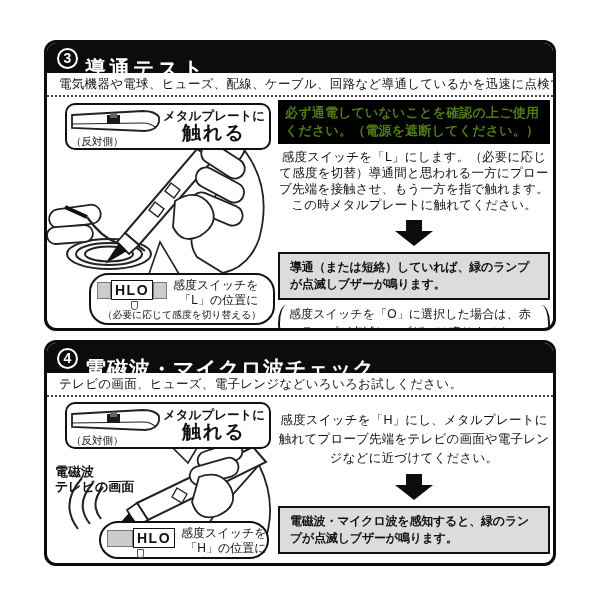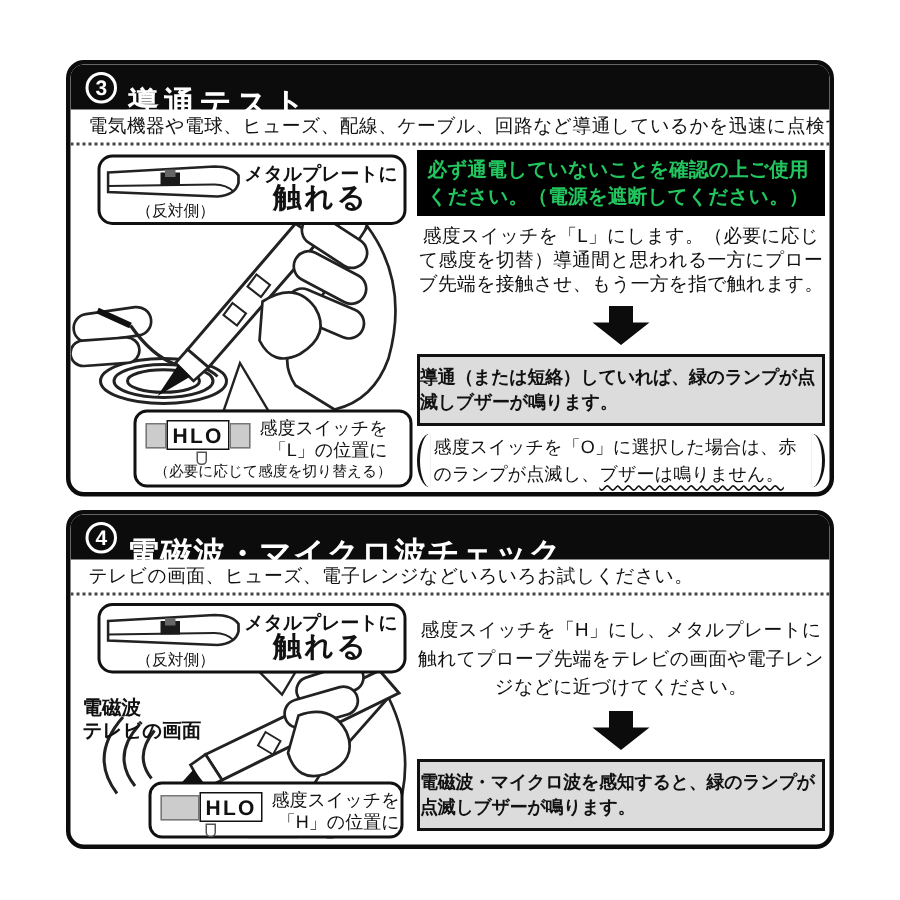--- a/index.html
+++ b/index.html
@@ -17,50 +17,50 @@
 
   .sec-sub { height:24px; display:flex; align-items:center; padding:0 12px; font-size:12.5px; border-bottom:2px dotted #444; letter-spacing:0.3px; white-space:nowrap; }
 
   .content { position:relative; width:100%; }
   .sec3 .content { height:231px; }
   .sec4 .content { height:164px; }
 
   
   .callout-top { position:absolute; left:18px; top:6px; width:206px; height:47px; border:2px solid #111; border-radius:10px; background:#fff; display:flex; align-items:center; padding:2px 4px; z-index:3; }
   .sec4 .callout-top { top:5px; }
-  .device-wrap { width:96px; display:flex; flex-direction:column; align-items:center; }
+  .device-wrap { width:96px; display:flex; flex-direction:column; }
   .device-wrap svg { display:block; }
   .side-label { font-size:10.5px; line-height:1; margin-top:1px; white-space:nowrap; }
   .touch-text { flex:1; text-align:center; line-height:1.05; }
   .touch-l1 { font-size:12.5px; font-weight:bold; white-space:nowrap; }
   .touch-l2 { font-size:19px; font-weight:bold; letter-spacing:2px; white-space:nowrap; }
 
   .illus { position:absolute; left:0; top:50px; z-index:1; }
 
   .wave-label { position:absolute; left:8px; top:68px; width:66px; font-size:13px; font-weight:bold; line-height:1.15; z-index:2; white-space:nowrap; }
 
-  .callout-switch { position:absolute; border:2px solid #111; border-radius:9px; background:#fff; z-index:3; padding:3px 6px 2px; }
+  .callout-switch { position:absolute; border:2px solid #111; border-radius:19px; background:#fff; z-index:3; padding:3px 6px 2px; }
   .sec3 .callout-switch { left:42px; top:176px; width:186px; height:52px; }
   .sec4 .callout-switch { left:52px; top:124px; width:170px; height:38px; }
   .switch-row { display:flex; align-items:flex-start; gap:6px; }
   .switch-graphic { position:relative; margin-top:2px; flex:0 0 auto; }
   .switch-bar { display:flex; align-items:center; }
   .sw-gray { height:17px; background:#ccc; border:1px solid #777; }
   .sw-hlo { height:20px; background:#fff; border:1.5px solid #111; display:flex; align-items:center; justify-content:center; font-size:14px; font-weight:bold; letter-spacing:1.5px; padding:0 3px; }
   .sw-knob { position:absolute; top:21px; width:7px; height:9px; border:1.5px solid #555; border-radius:0 0 3px 3px; background:#fff; }
   .switch-text { font-size:12px; line-height:1.25; text-align:right; white-space:nowrap; }
   .switch-note { font-size:9.8px; line-height:1.2; margin-top:1px; white-space:nowrap; text-align:center; }
 
   
   .rcol { position:absolute; left:231px; top:0; width:272px; }
-  .warn-box { margin-top:3px; background:#000; color:#22c55e; font-weight:bold; font-size:13px; line-height:1.4; padding:4px 7px; letter-spacing:0.2px; }
+  .warn-box { margin-top:3px; background:#000; color:#4d7c0f; font-weight:bold; font-size:13px; line-height:1.4; padding:4px 7px; letter-spacing:0.2px; }
   .body-text { margin-top:5px; font-size:12.5px; line-height:1.28; letter-spacing:0.2px;text-align:center; }
   .sec4 .body-text { margin-top:14px; line-height:1.5; }
   .arrow-wrap { display:flex; justify-content:center; margin:7px 0 6px; }
-  .result-box { background:#dcdcdc; border:2px solid #111; font-weight:bold; font-size:12px; line-height:1.4; padding:5px 0; letter-spacing:-0.2px; }
+  .result-box { background:#dcdcdc; border:2px solid #111; font-weight:bold; font-size:12px; line-height:1.4; padding:5px 10px; letter-spacing:-0.2px; }
   .note { display:flex; align-items:center; margin-top:5px; gap:2px; }
   .paren { width:9px; flex:0 0 auto; align-self:stretch; }
   .paren-l { border-left:2px solid #111; border-radius:100% 0 0 100%/50% 0 0 50%; }
   .paren-r { border-right:2px solid #111; border-radius:0 100% 100% 0/0 50% 50% 0; }
   .note-text { font-size:12px; line-height:1.5; letter-spacing:0.1px; }
   .wavy { text-decoration-line:underline; text-decoration-style:wavy; text-decoration-thickness:1px; text-underline-offset:3px; }
 </style>
 </head>
 <body>
 
@@ -138,20 +138,21 @@
             <div>「L」の位置に</div>
           </div>
         </div>
         <div class="switch-note">（必要に応じて感度を切り替える）</div>
       </div>
 
       <div class="rcol">
         <div class="warn-box">必ず通電していないことを確認の上ご使用ください。（電源を遮断してください。）</div>
         <div class="body-text">
           <span>感度スイッチを「L」にします。（必要に応じて感度を切替）導通間と思われる一方にプローブ先端を接触させ、もう一方を指で触れます。</span><br>
+          <span>この時メタルプレートに触れてください。</span>
         </div>
         <div class="arrow-wrap">
           <svg width="42" height="26" viewBox="0 0 42 26">
             <polygon points="13,0 29,0 29,11 40,11 21,26 2,11 13,11" fill="#0c0c0c"></polygon>
           </svg>
         </div>
         <div class="result-box">導通（または短絡）していれば、緑のランプが点滅しブザーが鳴ります。</div>
         <div class="note">
           <div class="paren paren-l"></div>
           <div class="note-text">

